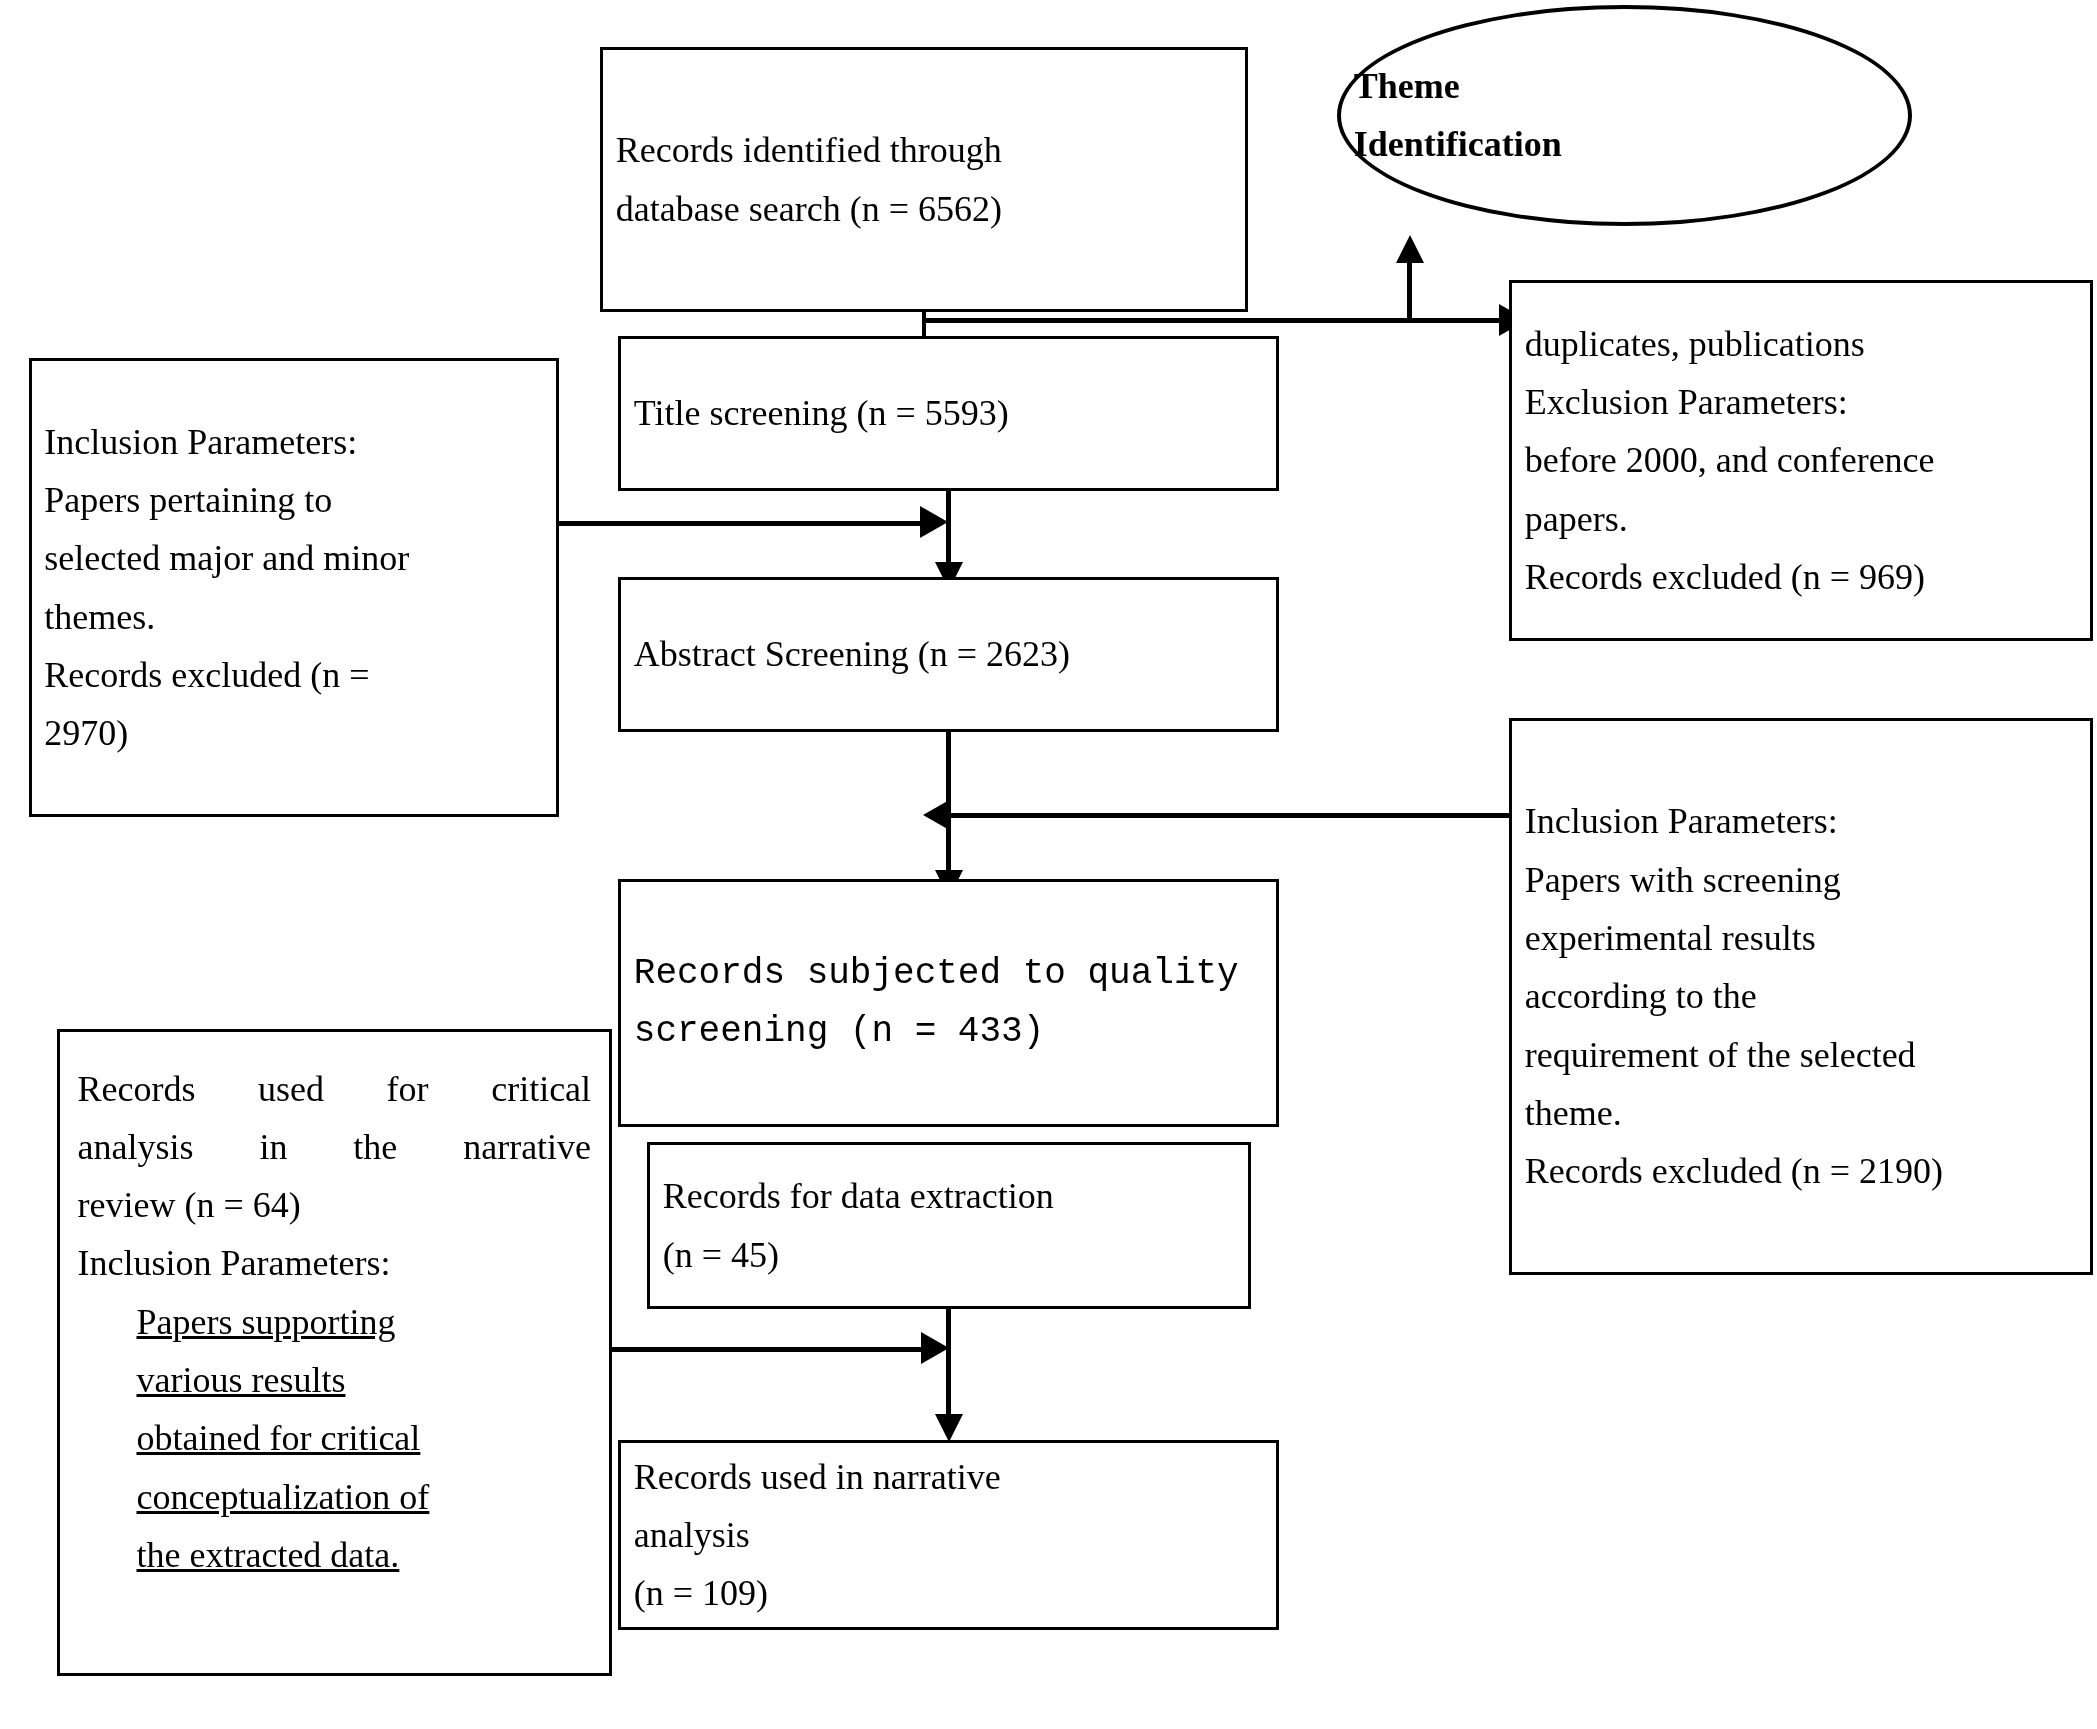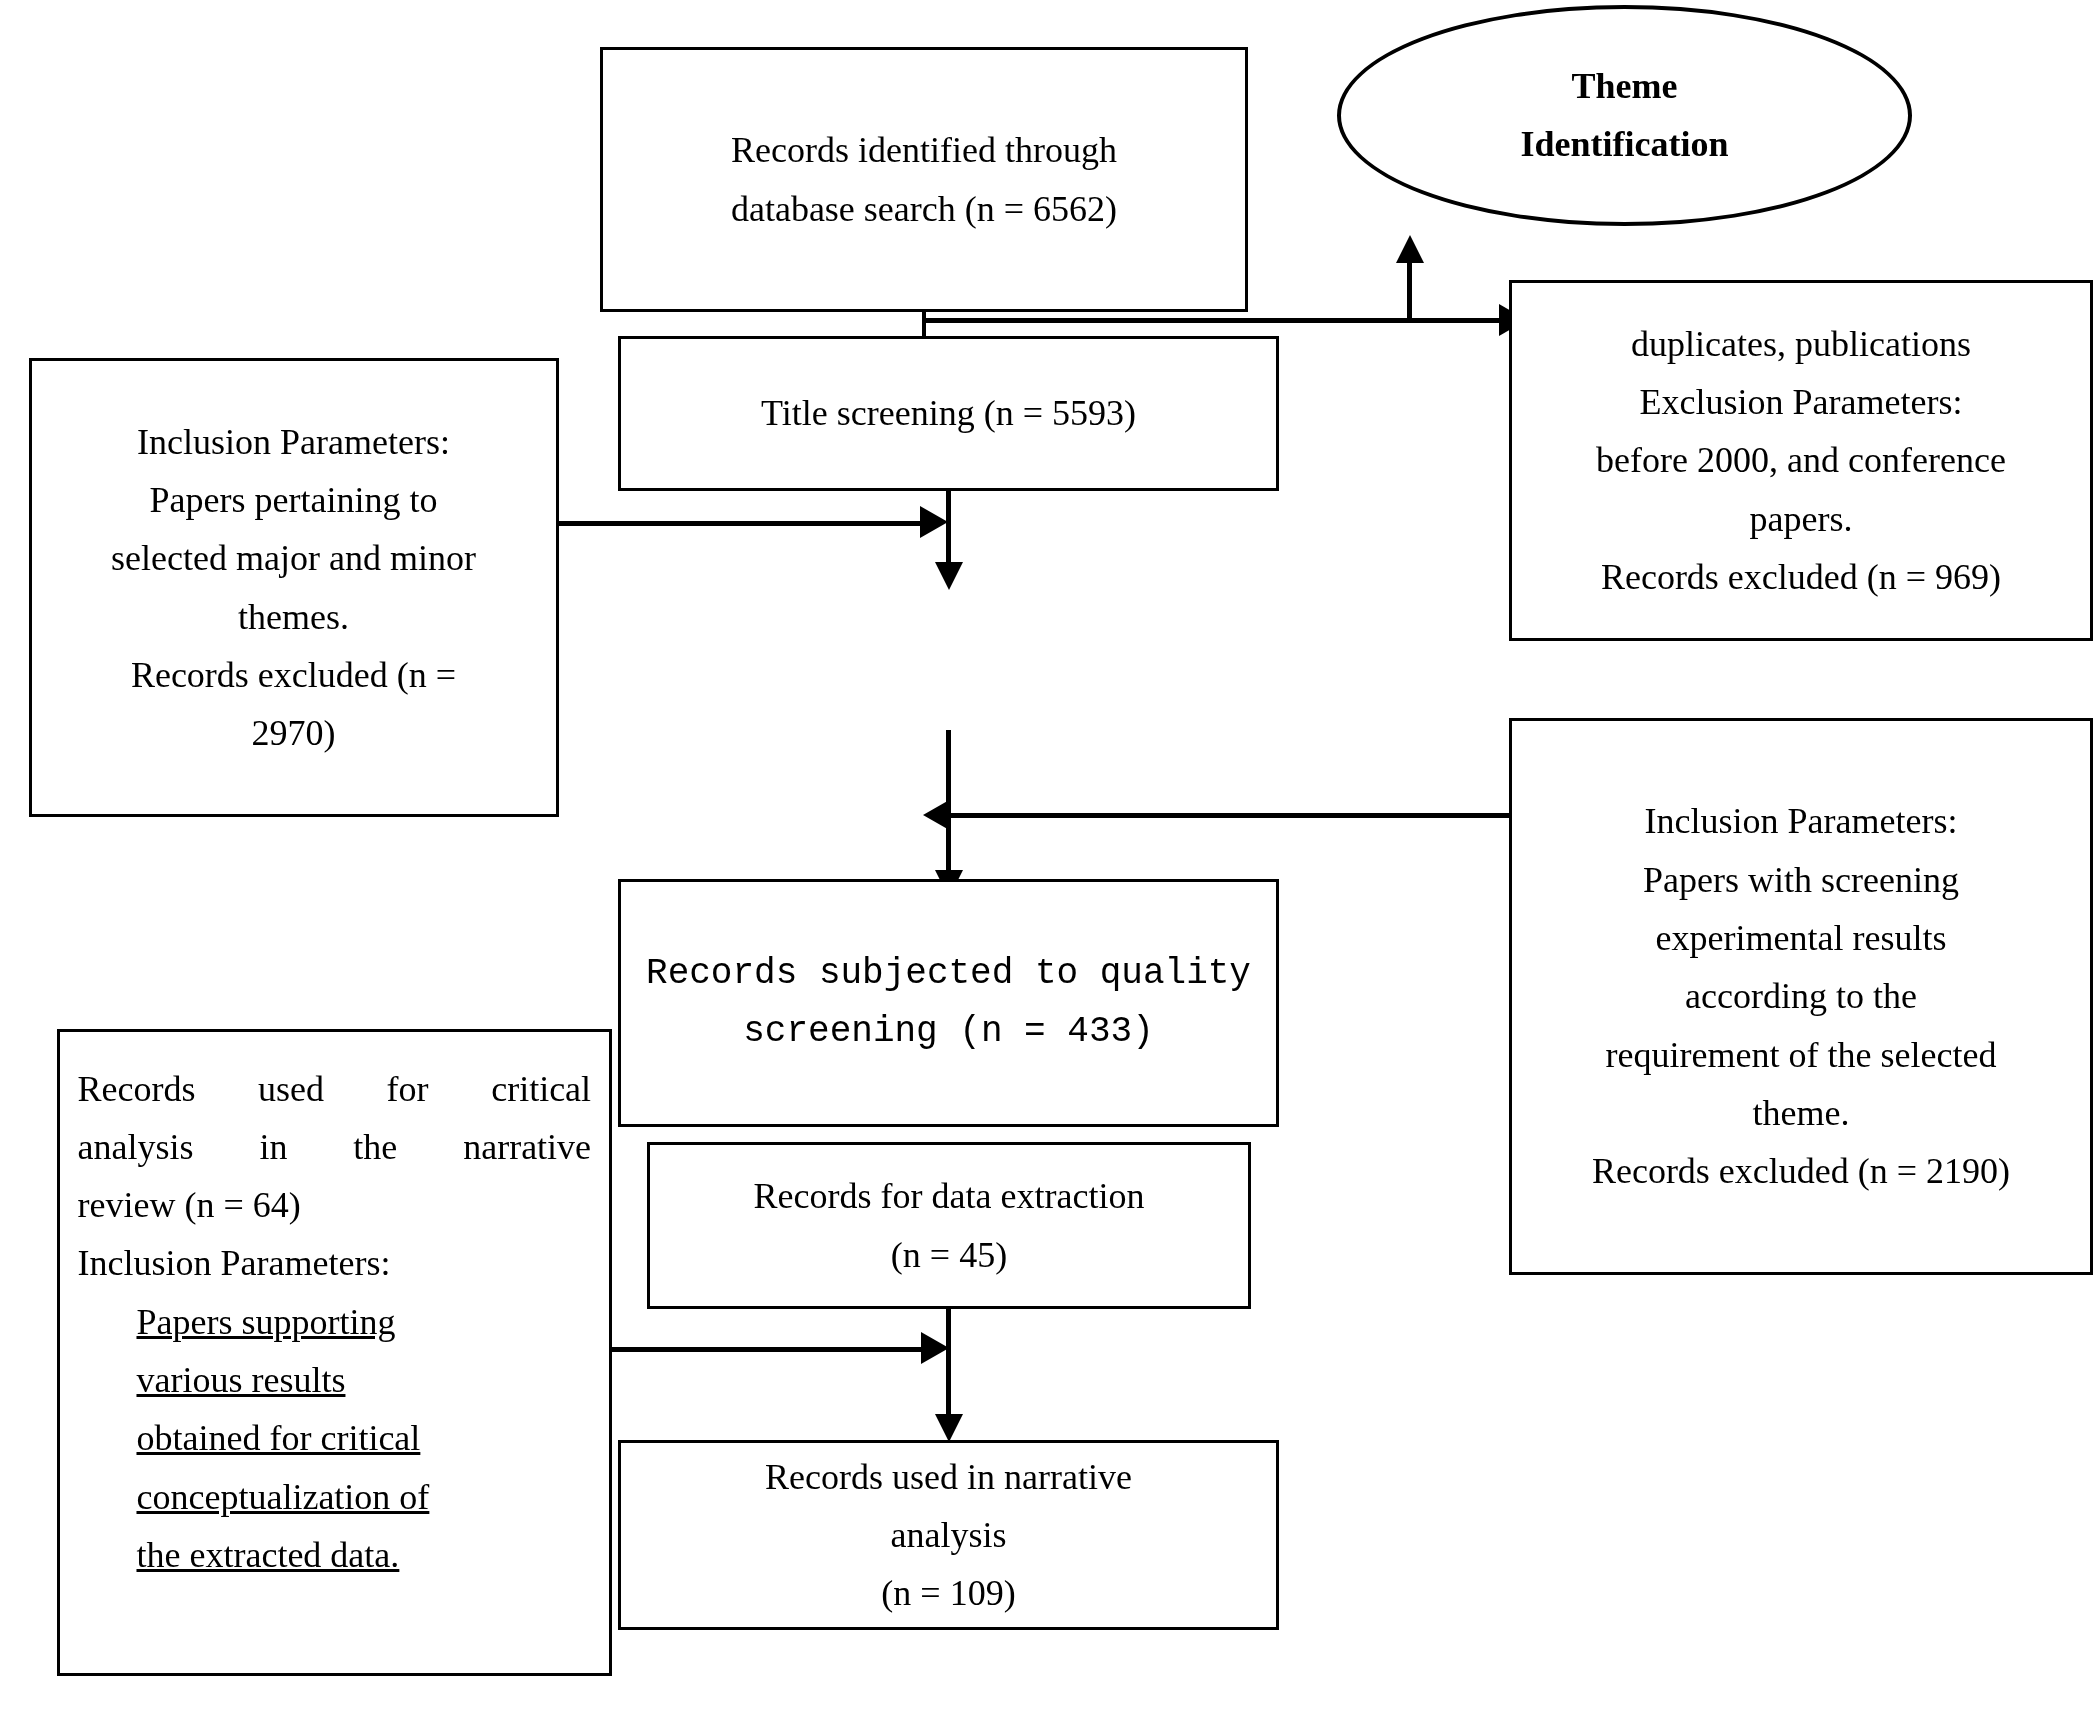--- a/index.html
+++ b/index.html
@@ -18,21 +18,20 @@
   }
   .node {
     position: absolute;
     box-sizing: border-box;
     border: 3.4px solid #000000;
     background: #ffffff;
     display: flex;
     flex-direction: column;
     align-items: center;
     justify-content: center;
-    text-align: center;
     font-size: 36px;
     line-height: 1.62;
     padding: 6.9px 12.8px;
   }
   .node .ln {
     display: block;
     width: 100%;
   }
   .node.ellipse {
     border-radius: 50%;
@@ -150,20 +149,23 @@
 
   <div class="node" style="left:28.5px; top:358px; width:530px; height:459px;">
     <span class="ln">Inclusion Parameters:</span>
     <span class="ln">Papers pertaining to</span>
     <span class="ln">selected major and minor</span>
     <span class="ln">themes.</span>
     <span class="ln">Records excluded (n =</span>
     <span class="ln">2970)</span>
   </div>
 
+  <div class="node" style="left:618px; top:577px; width:661px; height:155px;">
+    <span class="ln">Abstract Screening (n = 2623)</span>
+  </div>
 
   <div class="node" style="left:1509px; top:718px; width:584px; height:557px;">
     <span class="ln">Inclusion Parameters:</span>
     <span class="ln">Papers with screening</span>
     <span class="ln">experimental results</span>
     <span class="ln">according to the</span>
     <span class="ln">requirement of the selected</span>
     <span class="ln">theme.</span>
     <span class="ln">Records excluded (n = 2190)</span>
   </div>

